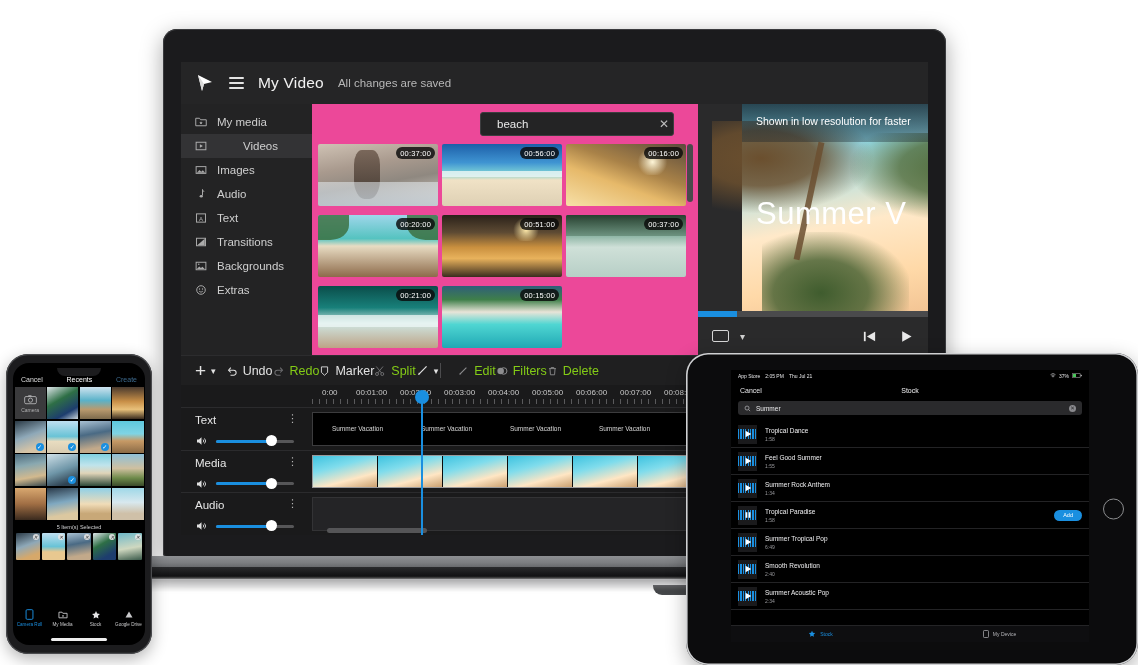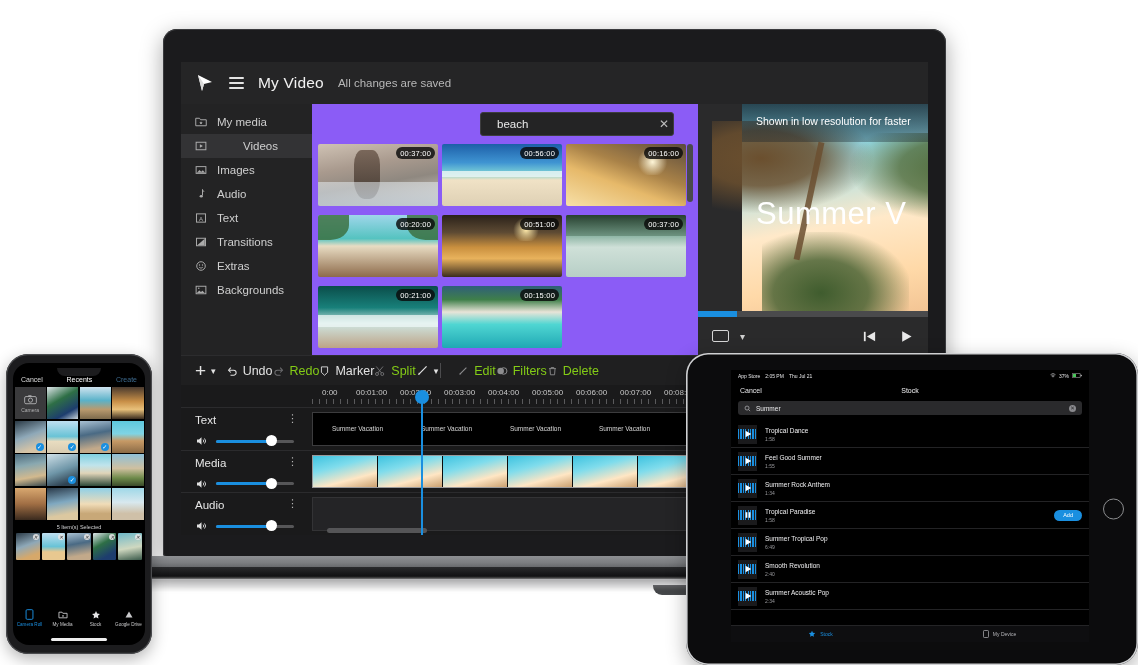--- a/index.html
+++ b/index.html
@@ -35,21 +35,21 @@
   .body-row { flex:1; display:flex; min-height:0; }
 
   
   .sidebar { width:131px; background:#232324; padding-top:6px; flex:0 0 131px; }
   .side-item { height:24px; display:flex; align-items:center; gap:10px; padding:0 0 0 14px; color:#cfcfcf;
     font-size:11.5px; cursor:pointer; }
   .side-item.active { background:#333335;gap:36px; }
   .side-ic { width:12px; height:12px; flex:0 0 12px; display:block; opacity:.82; }
 
   
-  .browser { flex:1; background:#8b5cf6; position:relative; min-width:0; }
+  .browser { flex:1; background:#ec4899; position:relative; min-width:0; }
   .searchrow { height:40px; display:flex; justify-content:flex-end; align-items:center; padding:0 24px 0 0; }
   .searchbox { width:194px; height:24px; background:#242425; border:1px solid #3d3d3f; border-radius:3px;
     display:flex; align-items:center; gap:8px; padding:0 8px; }
   .searchbox input { flex:1; background:transparent; border:0; outline:none; color:#e9e9e9; font-size:11.5px;
     font-family:"Liberation Sans", sans-serif; }
   .sx { color:#bdbdbd; font-size:12px; cursor:pointer; line-height:1; }
   .grid { padding:0 18px 0 6px; display:grid; grid-template-columns:repeat(3,114px); gap:9px 10px; }
   .thumb { position:relative; width:120px; height:62px; border-radius:2px; overflow:hidden; }
   .thumb .dur { position:absolute; right:3px; top:3px; background:rgba(10,10,10,.82); color:#fff;
     font-size:7.5px; padding:1.5px 4px; border-radius:7px; letter-spacing:.2px; }
@@ -239,34 +239,34 @@
             </div>
             <div class="side-item">
               <svg class="side-ic" viewBox="0 0 16 16">
                 <rect x="2" y="3" width="12" height="10" fill="none" stroke="#c9c9c9" stroke-width="1.3"></rect>
                 <path d="M3 12.2L13 3.8v8.4z" fill="#c9c9c9"></path>
               </svg>
               <span>Transitions</span>
             </div>
             <div class="side-item">
               <svg class="side-ic" viewBox="0 0 16 16">
+                <rect x="1.5" y="3" width="13" height="10" fill="none" stroke="#c9c9c9" stroke-width="1.3"></rect>
+                <path d="M2.5 12l3.2-3.4 2.2 2.2 2-1.9 3.1 3.1z" fill="#c9c9c9"></path>
+                <circle cx="5" cy="5.8" r="1" fill="#c9c9c9"></circle>
+              </svg>
+              <span>Backgrounds</span>
+            </div>
+            <div class="side-item">
+              <svg class="side-ic" viewBox="0 0 16 16">
                 <circle cx="8" cy="8" r="5.7" fill="none" stroke="#c9c9c9" stroke-width="1.3"></circle>
                 <circle cx="6" cy="6.6" r=".9" fill="#c9c9c9"></circle>
                   <circle cx="10" cy="6.6" r=".9" fill="#c9c9c9"></circle>
                 <path d="M5.6 9.6c1.4 1.5 3.4 1.5 4.8 0" stroke="#c9c9c9" stroke-width="1.2" fill="none"></path>
               </svg>
               <span>Extras</span>
-            </div>
-            <div class="side-item">
-              <svg class="side-ic" viewBox="0 0 16 16">
-                <rect x="1.5" y="3" width="13" height="10" fill="none" stroke="#c9c9c9" stroke-width="1.3"></rect>
-                <path d="M2.5 12l3.2-3.4 2.2 2.2 2-1.9 3.1 3.1z" fill="#c9c9c9"></path>
-                <circle cx="5" cy="5.8" r="1" fill="#c9c9c9"></circle>
-              </svg>
-              <span>Backgrounds</span>
             </div>
           </div>
 
           <div class="browser">
             <div class="searchrow">
               <div class="searchbox">
                 <svg width="11" height="11" viewBox="0 0 16 16">
                   <circle cx="7" cy="7" r="4.6" fill="none" stroke="#c6c6c6" stroke-width="1.4"></circle>
                   <path d="M10.4 10.4L14 14" stroke="#c6c6c6" stroke-width="1.4"></path>
                 </svg>

